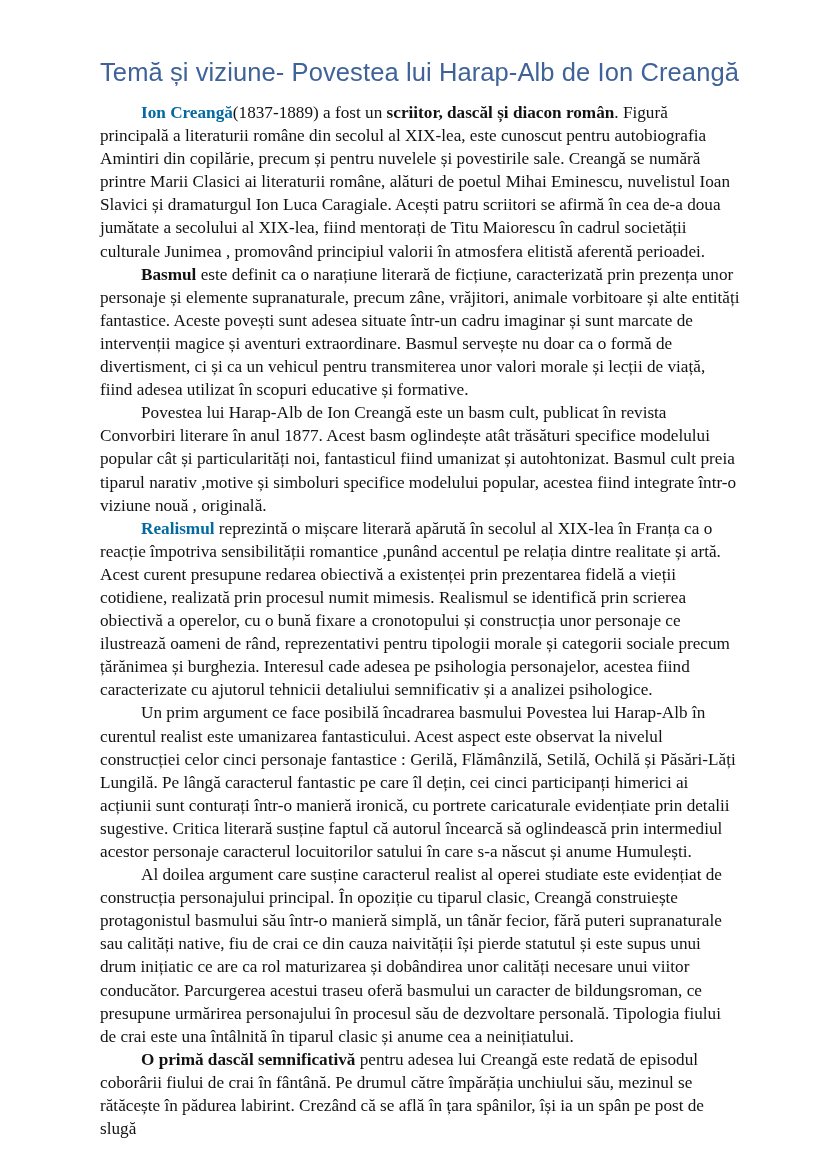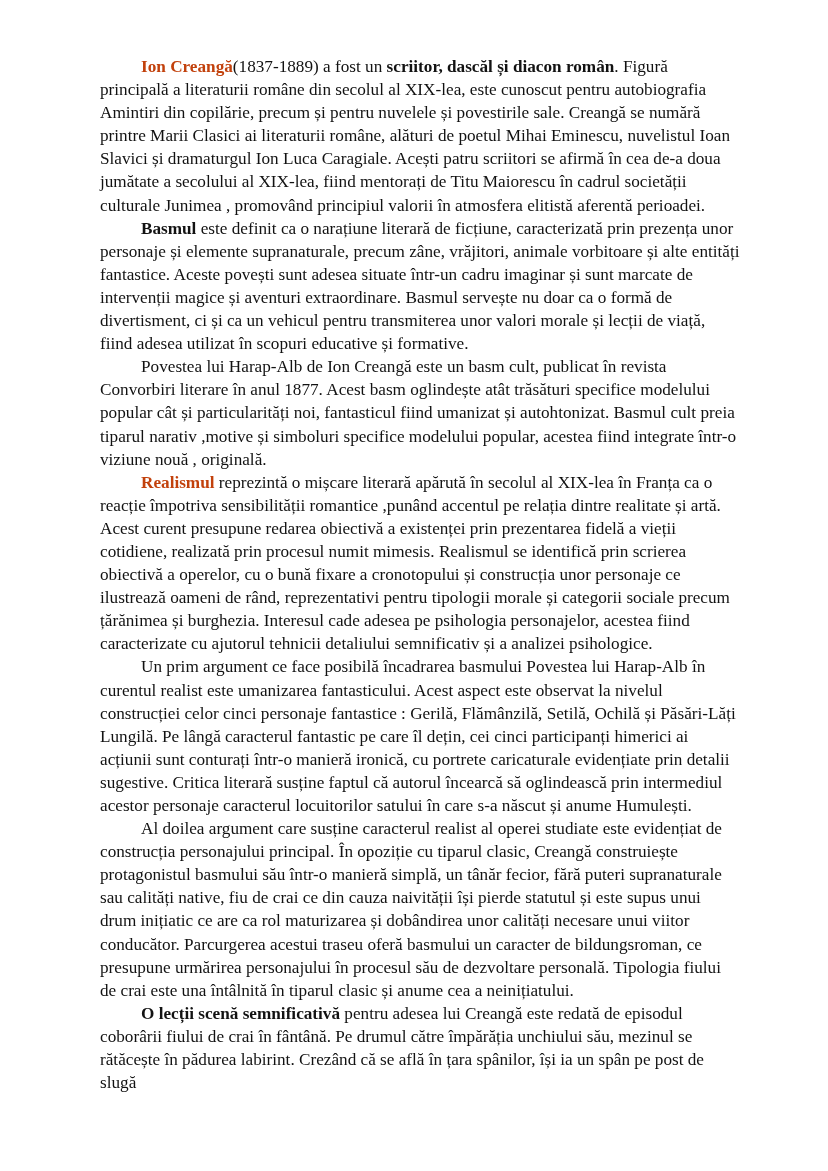--- a/index.html
+++ b/index.html
@@ -36,30 +36,31 @@
     font-size: 17.2px;
     line-height: 23.1px;
     color: #121212;
     margin: 0;
     text-align: left;
     text-indent: 41px;
   }
   b, .b { font-weight: bold; }
   i, .i { }
   u, .u { text-underline-offset: 2px; }
-  .red { color: #c2410c; margin-top: 44px; }
+  .red { color: #0369a1; margin-top: 44px; }
 </style>
 </head>
 <body>
 
 <div class="page">
   <div class="content">
+    <h1 class="doc-title">Temă și viziune- Povestea lui Harap-Alb de Ion Creangă</h1>
     <div>
       <p class="para"><span class="red b">Ion Creangă</span><span>(1837-1889) a fost un </span><span class="b">scriitor, dascăl și diacon român</span><span>. Figură principală a literaturii române din secolul al XIX-lea, este cunoscut pentru autobiografia </span><span class="i">Amintiri din copilărie</span><span>, precum și pentru nuvelele și povestirile sale. Creangă se numără printre Marii Clasici ai literaturii române, alături de poetul Mihai Eminescu, nuvelistul Ioan Slavici și dramaturgul Ion Luca Caragiale. Acești patru scriitori se afirmă în cea de-a doua jumătate a secolului al XIX-lea, fiind mentorați de Titu Maiorescu în cadrul societății culturale Junimea , promovând principiul valorii în atmosfera elitistă aferentă perioadei.</span></p>
       <p class="para"><span class="b">Basmul</span><span> este definit ca o narațiune literară de ficțiune, caracterizată prin prezența unor personaje și elemente supranaturale, precum zâne, vrăjitori, animale vorbitoare și alte entități fantastice. Aceste povești sunt adesea situate într-un cadru imaginar și sunt marcate de intervenții magice și aventuri extraordinare. Basmul servește nu doar ca o formă de divertisment, ci și ca un vehicul pentru transmiterea unor valori morale și lecții de viață, fiind adesea utilizat în scopuri educative și formative.</span></p>
       <p class="para"><span class="i">Povestea lui Harap-Alb</span><span> de Ion Creangă este un  basm cult, publicat în revista Convorbiri literare în anul 1877.  Acest basm oglindește atât trăsături specifice modelului popular cât și particularități noi, fantasticul fiind umanizat și autohtonizat. Basmul cult preia tiparul narativ ,motive și simboluri specifice modelului popular, acestea fiind integrate într-o viziune nouă , originală.</span></p>
       <p class="para"><span class="red b">Realismul</span><span> reprezintă o mișcare literară apărută în secolul al XIX-lea în Franța ca o reacție împotriva sensibilității romantice ,punând accentul pe relația dintre realitate și artă. Acest curent presupune redarea obiectivă a existenței prin prezentarea fidelă a vieții cotidiene, realizată prin procesul numit </span><span class="i">mimesis</span><span>. Realismul se identifică prin scrierea obiectivă a operelor, cu o bună fixare a cronotopului și construcția unor personaje ce ilustrează oameni de rând, reprezentativi pentru tipologii morale și categorii sociale precum țărănimea și burghezia. Interesul cade adesea pe psihologia personajelor, acestea fiind caracterizate cu ajutorul tehnicii detaliului semnificativ și a analizei psihologice.</span></p>
       <p class="para"><span class="u">Un prim argument</span><span> ce face posibilă încadrarea basmului </span><span class="i">Povestea lui Harap-Alb</span><span> în curentul realist este </span><span class="u">umanizarea fantasticului</span><span>. Acest aspect este observat la nivelul construcției celor cinci personaje fantastice : Gerilă, Flămânzilă, Setilă, Ochilă și Păsări-Lăți Lungilă. Pe lângă caracterul fantastic pe care îl dețin, cei cinci participanți himerici ai acțiunii sunt conturați într-o manieră ironică, cu portrete caricaturale evidențiate prin detalii sugestive. Critica literară susține faptul că autorul încearcă să oglindească prin intermediul acestor personaje caracterul locuitorilor satului în care s-a născut și anume Humulești.</span></p>
       <p class="para"><span class="u">Al doilea argument</span><span> care susține caracterul realist al operei studiate este evidențiat de </span><span class="u">construcția personajului principal</span><span>. În opoziție cu tiparul clasic, Creangă construiește protagonistul basmului său într-o manieră simplă, un tânăr fecior, fără puteri supranaturale sau calități native, fiu de crai ce din cauza naivității își pierde statutul și este supus unui drum inițiatic ce are ca rol maturizarea și dobândirea unor calități necesare unui viitor conducător. Parcurgerea acestui traseu oferă basmului un caracter de bildungsroman, ce presupune urmărirea personajului în procesul său de dezvoltare personală. Tipologia fiului de crai este una întâlnită în tiparul clasic și anume cea a neinițiatului.</span></p>
-      <p class="para"><span class="b">O lecții scenă semnificativă</span><span> pentru adesea lui Creangă este redată de </span><span class="i">episodul coborârii fiului de crai în fântână</span><span>. Pe drumul către împărăția unchiului său, mezinul se rătăcește în pădurea labirint. Crezând că se află în țara spânilor, își ia un spân pe post de slugă</span></p>
+      <p class="para"><span class="b">O primă dascăl semnificativă</span><span> pentru adesea lui Creangă este redată de </span><span class="i">episodul coborârii fiului de crai în fântână</span><span>. Pe drumul către împărăția unchiului său, mezinul se rătăcește în pădurea labirint. Crezând că se află în țara spânilor, își ia un spân pe post de slugă</span></p>
     </div>
   </div>
 </div>
 
 </body></html>

